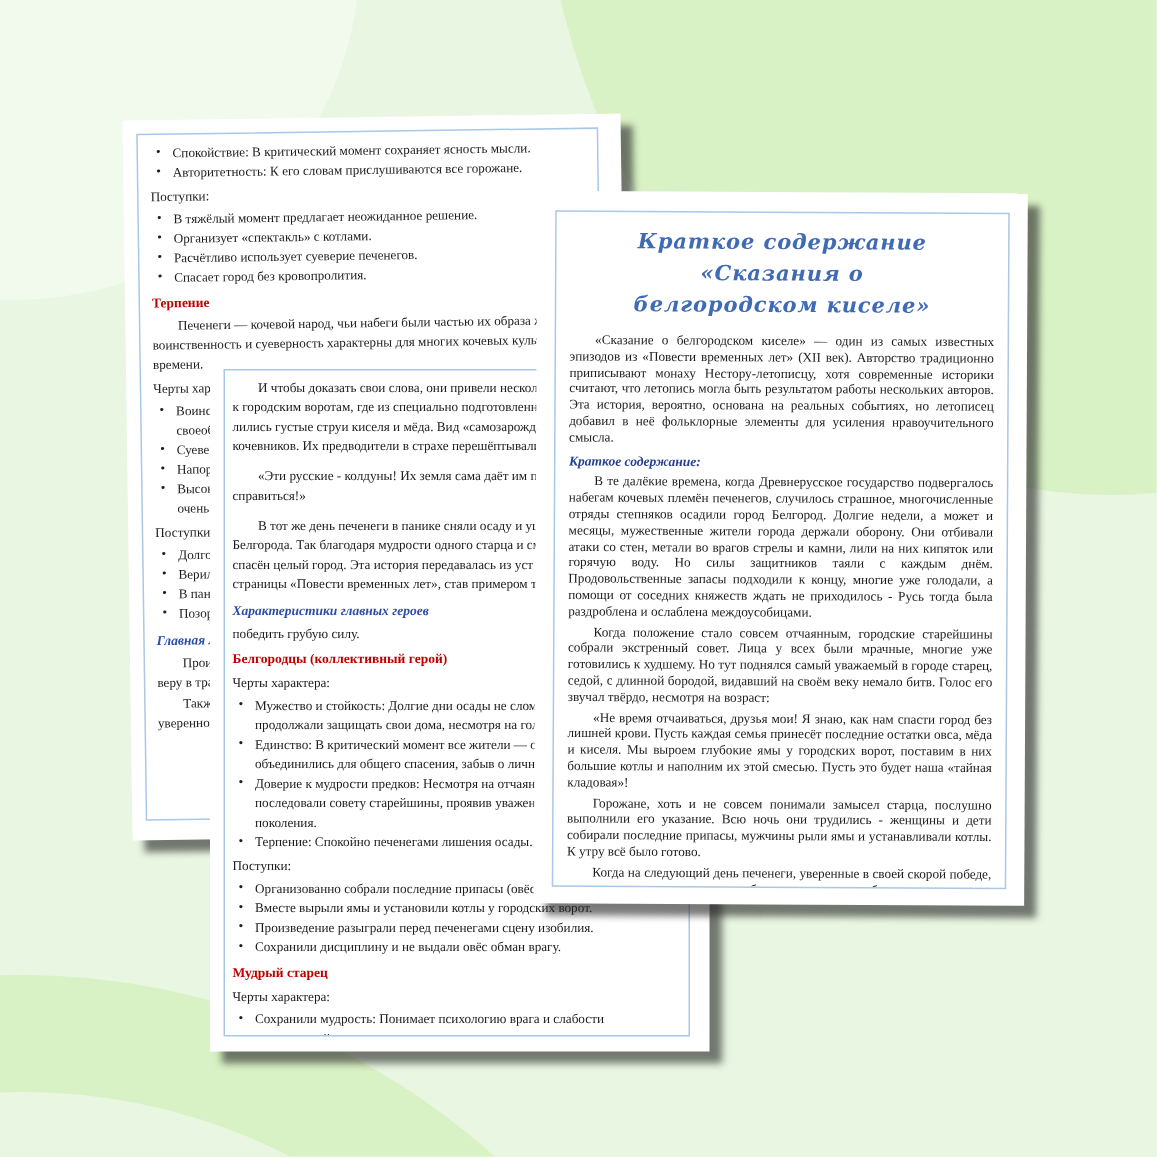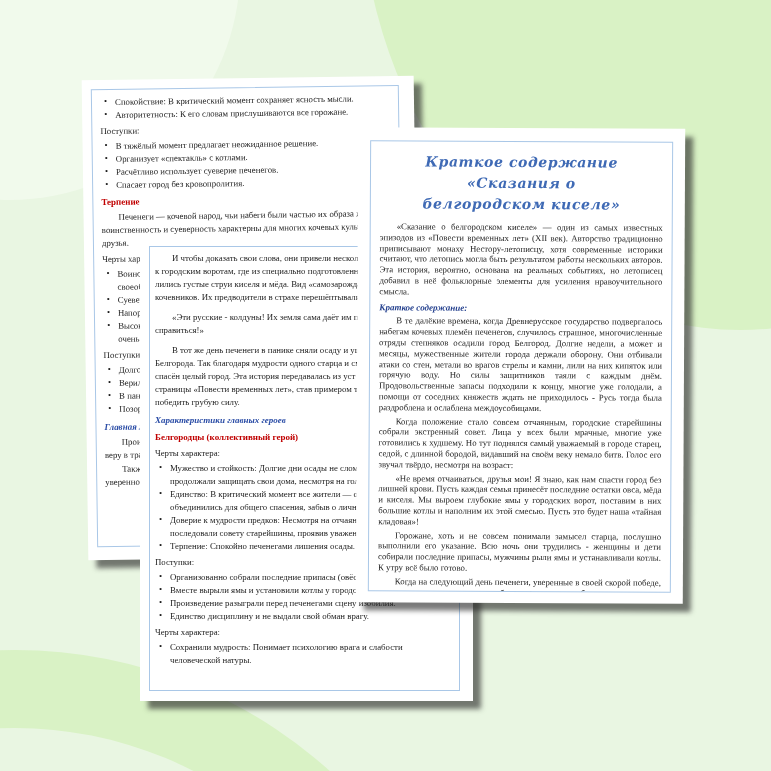--- a/index.html
+++ b/index.html
@@ -47,21 +47,21 @@
         <div class="ln bl"><span class="dot">•</span><span>Спокойствие: В критический момент сохраняет ясность мысли.</span></div>
         <div class="ln bl"><span class="dot">•</span><span>Авторитетность: К его словам прислушиваются все горожане.</span></div>
         <div class="ln label"><span>Поступки:</span></div>
         <div class="ln bl"><span class="dot">•</span><span>В тяжёлый момент предлагает неожиданное решение.</span></div>
         <div class="ln bl"><span class="dot">•</span><span>Организует «спектакль» с котлами.</span></div>
         <div class="ln bl"><span class="dot">•</span><span>Расчётливо использует суеверие печенегов.</span></div>
         <div class="ln bl"><span class="dot">•</span><span>Спасает город без кровопролития.</span></div>
         <div class="ln hr"><span>Терпение</span></div>
         <div class="ln ind"><span>Печенеги — кочевой народ, чьи набеги были частью их образа жизни.</span></div>
         <div class="ln "><span>воинственность и суеверность характерны для многих кочевых культур того</span></div>
-        <div class="ln "><span>друзья.</span></div>
+        <div class="ln "><span>времени.</span></div>
         <div class="ln label"><span>Черты характера:</span></div>
         <div class="ln bl"><span class="dot">•</span><span>Воинственность: набеги на соседей были</span></div>
         <div class="ln bl"><span>своеобразным образом их жизни.</span></div>
         <div class="ln bl"><span class="dot">•</span><span>Суеверие: боялись колдовства и чудес.</span></div>
         <div class="ln bl"><span class="dot">•</span><span>Напористость: долго держали осаду.</span></div>
         <div class="ln bl"><span class="dot">•</span><span>Высокомерие: были уверены в своей</span></div>
         <div class="ln bl"><span>очень скорой победе.</span></div>
         <div class="ln label"><span>Поступки:</span></div>
         <div class="ln bl"><span class="dot">•</span><span>Долго осаждали город Белгород.</span></div>
         <div class="ln bl"><span class="dot">•</span><span>Верили в скорую сдачу горожан.</span></div>
@@ -84,36 +84,38 @@
         <div class="ln "><span>лились густые струи киселя и мёда. Вид «самозарождающейся» еды поразил</span></div>
         <div class="ln "><span>кочевников. Их предводители в страхе перешёптывались:</span></div>
         <div class="gap"></div>
         <div class="ln ind"><span>«Эти русские - колдуны! Их земля сама даёт им пищу! Нам с ними не</span></div>
         <div class="ln "><span>справиться!»</span></div>
         <div class="gap"></div>
         <div class="ln ind"><span>В тот же день печенеги в панике сняли осаду и ушли от стен</span></div>
         <div class="ln "><span>Белгорода. Так благодаря мудрости одного старца и смекалке жителей был</span></div>
         <div class="ln "><span>спасён целый город. Эта история передавалась из уст в уста и попала на</span></div>
         <div class="ln "><span>страницы «Повести временных лет», став примером того, как ум может</span></div>
+        <div class="ln hb"><span>Характеристики главных героев</span></div>
         <div class="ln "><span>победить грубую силу.</span></div>
-        <div class="ln hb"><span>Характеристики главных героев</span></div>
         <div class="ln hr"><span>Белгородцы (коллективный герой)</span></div>
         <div class="ln label"><span>Черты характера:</span></div>
         <div class="ln bl"><span class="dot">•</span><span>Мужество и стойкость: Долгие дни осады не сломили горожан, они</span></div>
         <div class="ln bl"><span>продолжали защищать свои дома, несмотря на голод и усталость.</span></div>
         <div class="ln bl"><span class="dot">•</span><span>Единство: В критический момент все жители — от мала до велика —</span></div>
         <div class="ln bl"><span>объединились для общего спасения, забыв о личных интересах.</span></div>
         <div class="ln bl"><span class="dot">•</span><span>Доверие к мудрости предков: Несмотря на отчаяние, горожане</span></div>
         <div class="ln bl"><span>последовали совету старейшины, проявив уважение к опыту старшего</span></div>
+        <div class="ln bl"><span>поколения.</span></div>
         <div class="ln bl"><span class="dot">•</span><span>Терпение: Спокойно печенегами лишения осады.</span></div>
         <div class="ln label"><span>Поступки:</span></div>
         <div class="ln bl"><span class="dot">•</span><span>Организованно собрали последние припасы (овёс, мёд).</span></div>
         <div class="ln bl"><span class="dot">•</span><span>Вместе вырыли ямы и установили котлы у городских ворот.</span></div>
         <div class="ln bl"><span class="dot">•</span><span>Произведение разыграли перед печенегами сцену изобилия.</span></div>
-        <div class="ln bl"><span class="dot">•</span><span>Единство дисциплину и не выдали свой обман врагу.</span></div>
+        <div class="ln bl"><span class="dot">•</span><span>Сохранили дисциплину и не выдали овёс обман врагу.</span></div>
+        <div class="ln hr"><span>Мудрый старец</span></div>
         <div class="ln label"><span>Черты характера:</span></div>
         <div class="ln bl"><span class="dot">•</span><span>Сохранили мудрость: Понимает психологию врага и слабости</span></div>
         <div class="ln bl"><span>человеческой натуры.</span></div>
       </div>
   </div>
 </div>
 
 <div class="page" id="page-front">
   <div class="frame doc">
     <div class="title">

